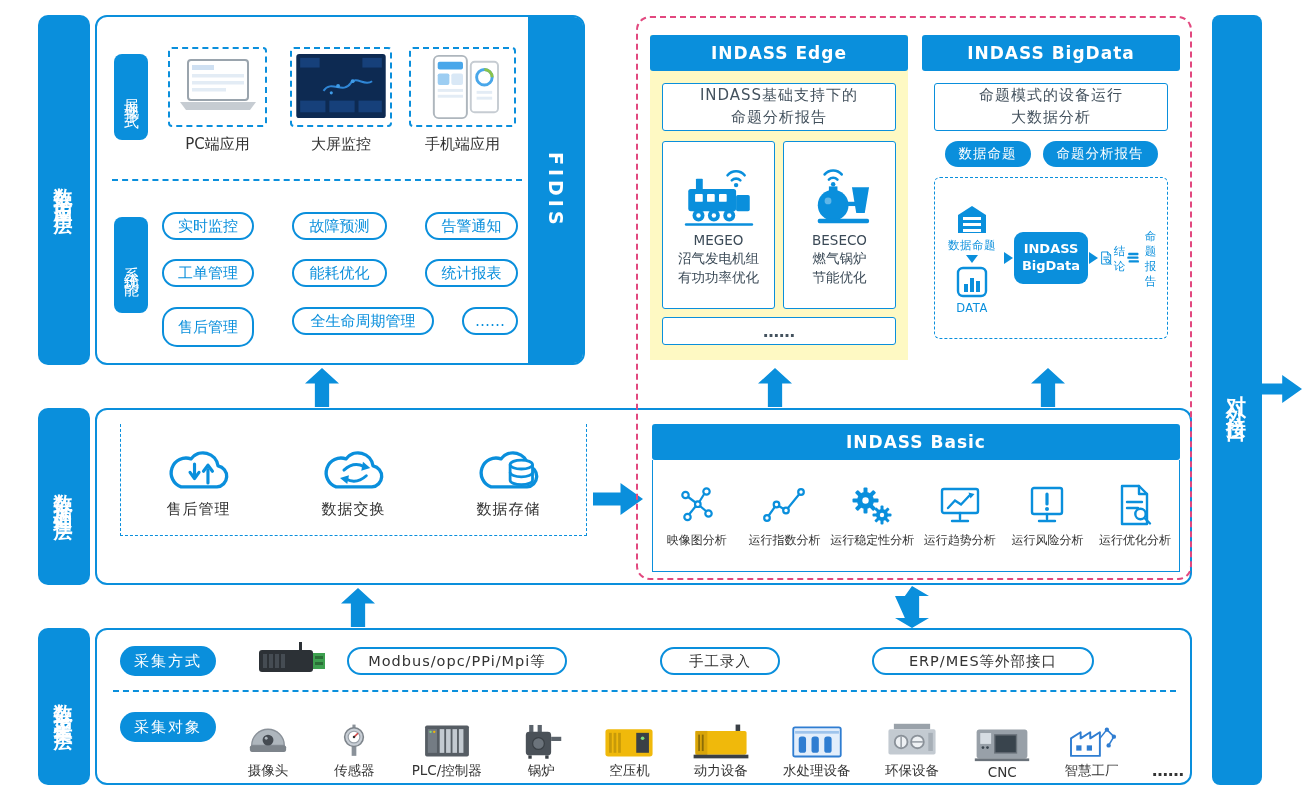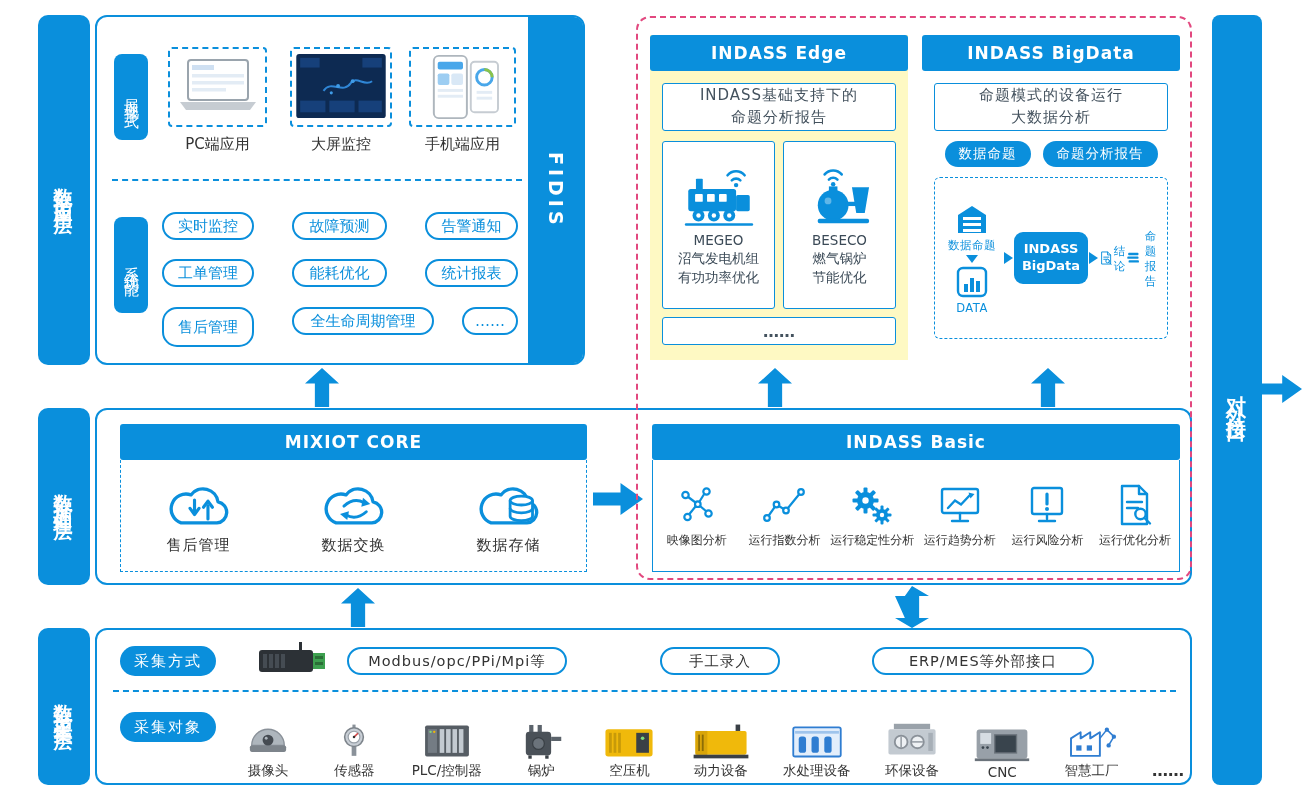--- a/index.html
+++ b/index.html
@@ -116,21 +116,20 @@
     <div class="abs chip" style="left:195px;top:242px;width:95px;height:28px;">能耗优化</div>
     <div class="abs chip" style="left:328px;top:242px;width:93px;height:28px;">统计报表</div>
     <div class="abs chip" style="left:65px;top:290px;width:92px;height:40px;">售后管理</div>
     <div class="abs chip" style="left:195px;top:290px;width:142px;height:28px;">全生命周期管理</div>
     <div class="abs chip" style="left:365px;top:290px;width:56px;height:28px;">……</div>
   </div>
 
   <div class="abs outer-box" style="left:95px;top:408px;width:1097px;height:177px;">
 
     <div class="abs" style="left:23px;top:14px;width:467px;height:148px;">
-      <div class="hdr">MIXIOT CORE</div>
       <div style="height:112px;border:1.5px dashed var(--blue);border-top:none;display:flex;align-items:center;justify-content:space-around;background:#fff;">
         <div class="core-item">
           <svg width="78" height="56" viewBox="0 0 68 50">
             <path d="M18 41 H50 A9.5 9.5 0 0 0 51 22.2 A13.5 13.5 0 0 0 26.8 16 A12.5 12.5 0 0 0 18 41 Z" fill="#fff" stroke="#0a8fdc" stroke-width="3" stroke-linejoin="round"></path>
             <g stroke="#0a8fdc" stroke-width="2.8" fill="none" stroke-linecap="round" stroke-linejoin="round">
               <path d="M30 20.5 V31.5"></path>
                 <path d="M26 28 L30 33.5 L34 28"></path>
               <path d="M42 37.5 V25.5"></path>
                 <path d="M38 27 L42 21.5 L46 27"></path>
             </g>

